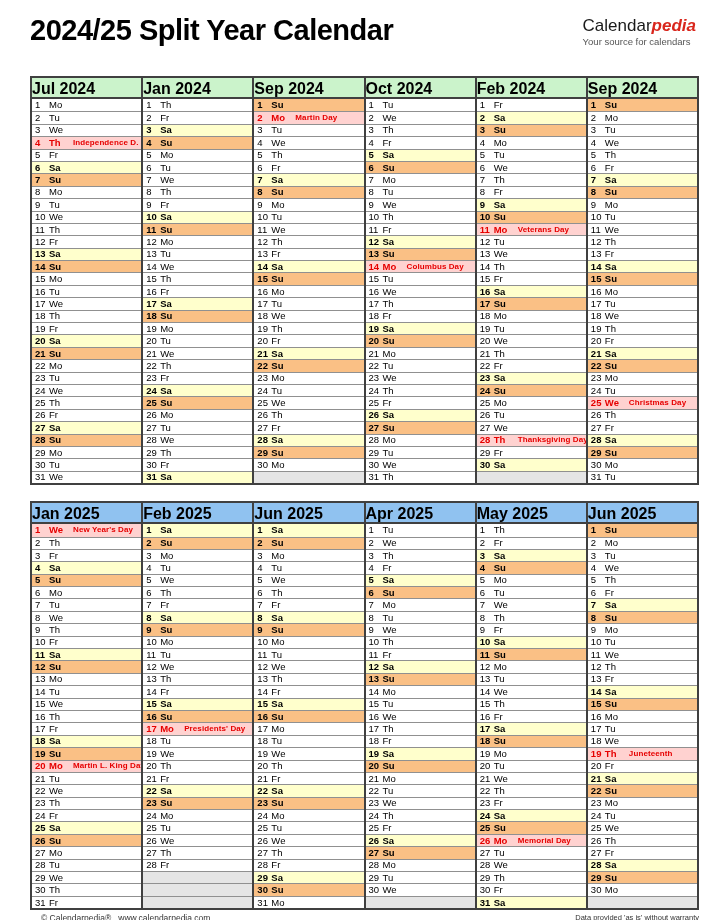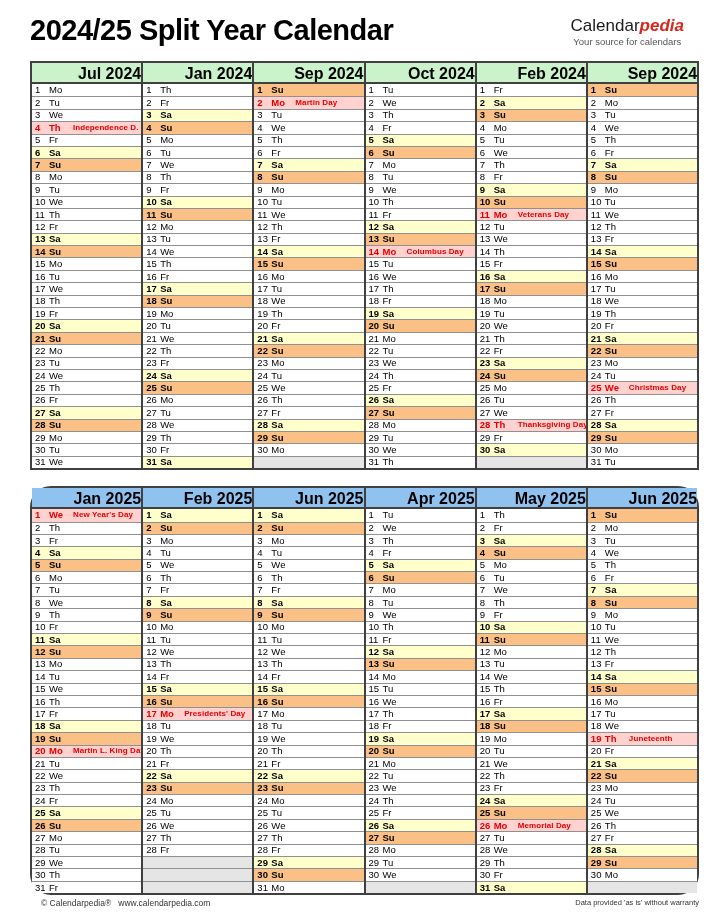--- a/index.html
+++ b/index.html
@@ -1,39 +1,39 @@
 <!DOCTYPE html>
 <html style="--hdr-2024: #cbf3cb; --hdr-2025: #90c2f0; --sat: #ffffcc; --sun: #fac085; --hol-bg: #ffd2d0; --hol-tx: #e60000; --empty: #e5e5e5; --grid: #909090; --frame: #404040; --brand-red: #d9261c;"><head>
 <meta charset="utf-8">
 <style>
   * { margin:0; padding:0; box-sizing:border-box; }
   html,body { background:#ffffff; }
   body {
     width:728px; height:920px; position:relative; overflow:hidden;
     font-family:"Liberation Sans","DejaVu Sans",sans-serif; color:#000;
   }
-  .page-header { position:relative; height:61px; }
+  .page-header { position:relative; height:76px; }
   .page-title {
     position:absolute; left:30px; top:14px;
     font-size:29px; font-weight:bold; letter-spacing:-0.5px; white-space:pre;
   }
-  .logo { position:absolute; right:44px; top:17px; text-align:center; line-height:1.1; }
+  .logo { position:absolute; right:32px; top:17px; text-align:left; line-height:1.1; }
   .logo-brand { font-size:17px; color:#1a1a1a; }
   .logo-brand .brand-accent { color:var(--brand-red); font-weight:bold; font-style:italic; }
   .logo-tagline { font-size:9.5px; color:#555; margin-top:1px; }
 
   .cal-wrap { margin:0 29px 0 30px; }
   .cal-table {
     display:flex; border:2px solid var(--frame); background:#fff;
   }
-  .cal-table.second { margin-top:16px;border-radius:21px; }
+  .cal-table.second { margin-top:16px; }
   .month-col { flex:1 1 0; min-width:0; }
   .month-col + .month-col { border-left:2px solid var(--frame); }
   .month-header {
-    height:21px; line-height:21px; text-align:right;
+    height:21px; line-height:21px; text-align:left;
     font-weight:bold; font-size:16px; border-bottom:2px solid var(--frame);
   }
   .half-2024 .month-header { background:var(--hdr-2024); }
   .half-2025 .month-header { background:var(--hdr-2025); }
   .day-row {
     height:12.4px; display:flex; align-items:center;
     font-size:9.5px; line-height:10px; padding-left:3px;
     white-space:nowrap; overflow:hidden; background:#fff;
   }
   .day-row + .day-row { border-top:1px solid var(--grid); }

